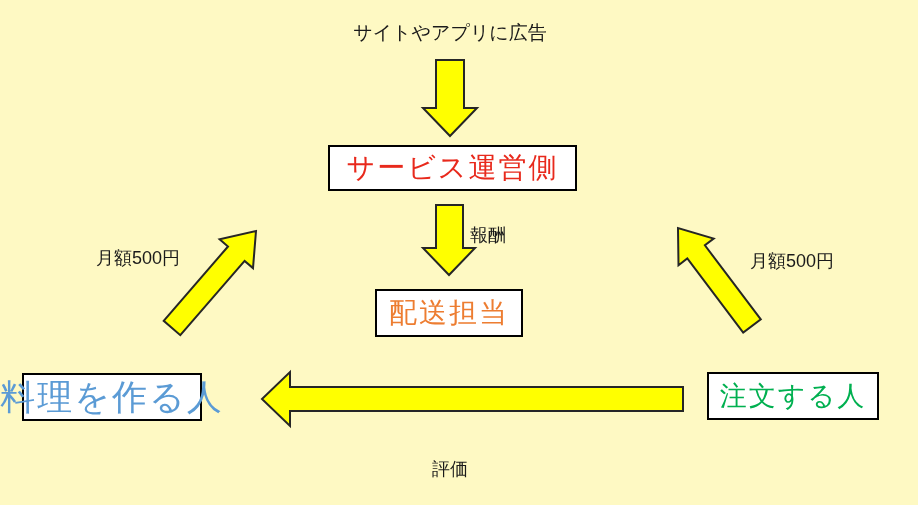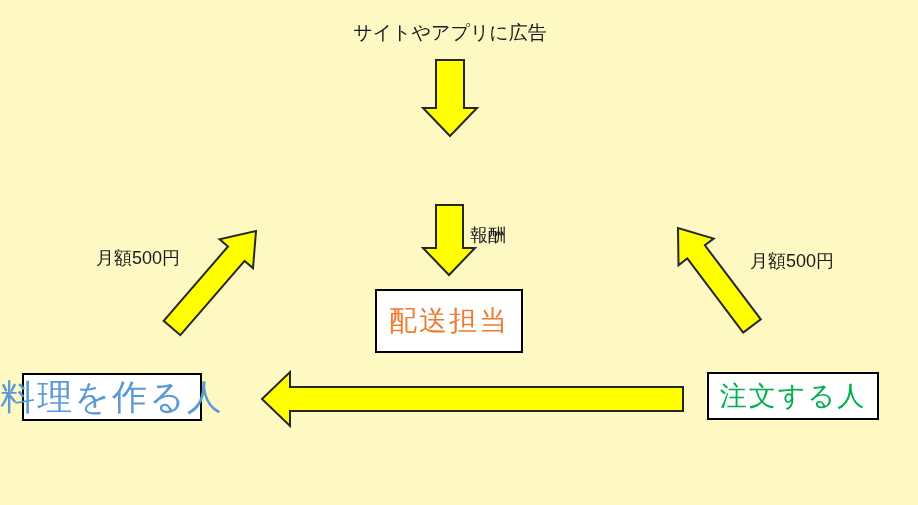--- a/index.html
+++ b/index.html
@@ -32,21 +32,21 @@
     background: #ffffff;
     border: 2px solid #000000;
     box-sizing: border-box;
     display: flex;
     align-items: center;
     justify-content: center;
     letter-spacing: 2px;
     white-space: nowrap;
   }
   .node-service   { left: 328px; top: 145px; width: 249px; height: 46px; font-size: 28px; }
-  .node-delivery  { left: 375px; top: 289px; width: 148px; height: 64px; font-size: 28px; }
+  .node-delivery  { left: 375px; top: 289px; width: 148px; height: 48px; font-size: 28px; }
   .node-cook      { left:  22px; top: 373px; width: 180px; height: 48px; font-size: 35px; }
   .node-orderer   { left: 707px; top: 372px; width: 172px; height: 48px; font-size: 27px; }
   .free-label {
     position: absolute;
     color: #1a1a1a;
     white-space: nowrap;
   }
   .label-ad            { left: 330px; top:  20px; width: 240px; text-align: center; font-size: 19px; }
   .label-reward        { left: 470px; top: 223px; font-size: 18px; }
   .label-monthly-left  { left:  96px; top: 246px; font-size: 18px; }
@@ -62,28 +62,30 @@
   <svg class="arrow-layer" viewBox="0 0 918 505">
     <polygon points="436,60 464,60 464,108 477,108 450,136 423,108 436,108" fill="#ffff00"></polygon>
     <polygon points="436,205 463,205 463,248 475,248 449,275 423,248 436,248" fill="#ffff00"></polygon>
     <polygon points="163.7,320.8 228.0,246.5 219.6,239.3 256,231 253.0,268.1 244.6,260.9 180.3,335.2" fill="#ffff00"></polygon>
     <polygon points="760.8,319.4 704.9,245.3 713.7,238.6 678,228 678.5,265.2 687.3,258.5 743.2,332.6" fill="#ffff00"></polygon>
     <polygon points="290,387 290,372 262,399 290,426 290,411 683,411 683,387" fill="#ffff00"></polygon>
   </svg>
 
   <div class="free-label label-ad">サイトやアプリに広告</div>
 
+  <div class="node-box node-service" style="color: rgb(232, 41, 28);">サービス運営側</div>
 
   <div class="free-label label-reward">報酬</div>
 
   <div class="node-box node-delivery" style="color: rgb(237, 125, 49);">配送担当</div>
 
   <div class="free-label label-monthly-left">月額500円</div>
 
   <div class="free-label label-monthly-right">月額500円</div>
 
   <div class="node-box node-cook" style="color: rgb(91, 155, 213);">料理を作る人</div>
 
   <div class="node-box node-orderer" style="color: rgb(0, 176, 80);">注文する人</div>
 
 
+  <div class="free-label label-rating">評価</div>
 
 </div>
 
 </body></html>

